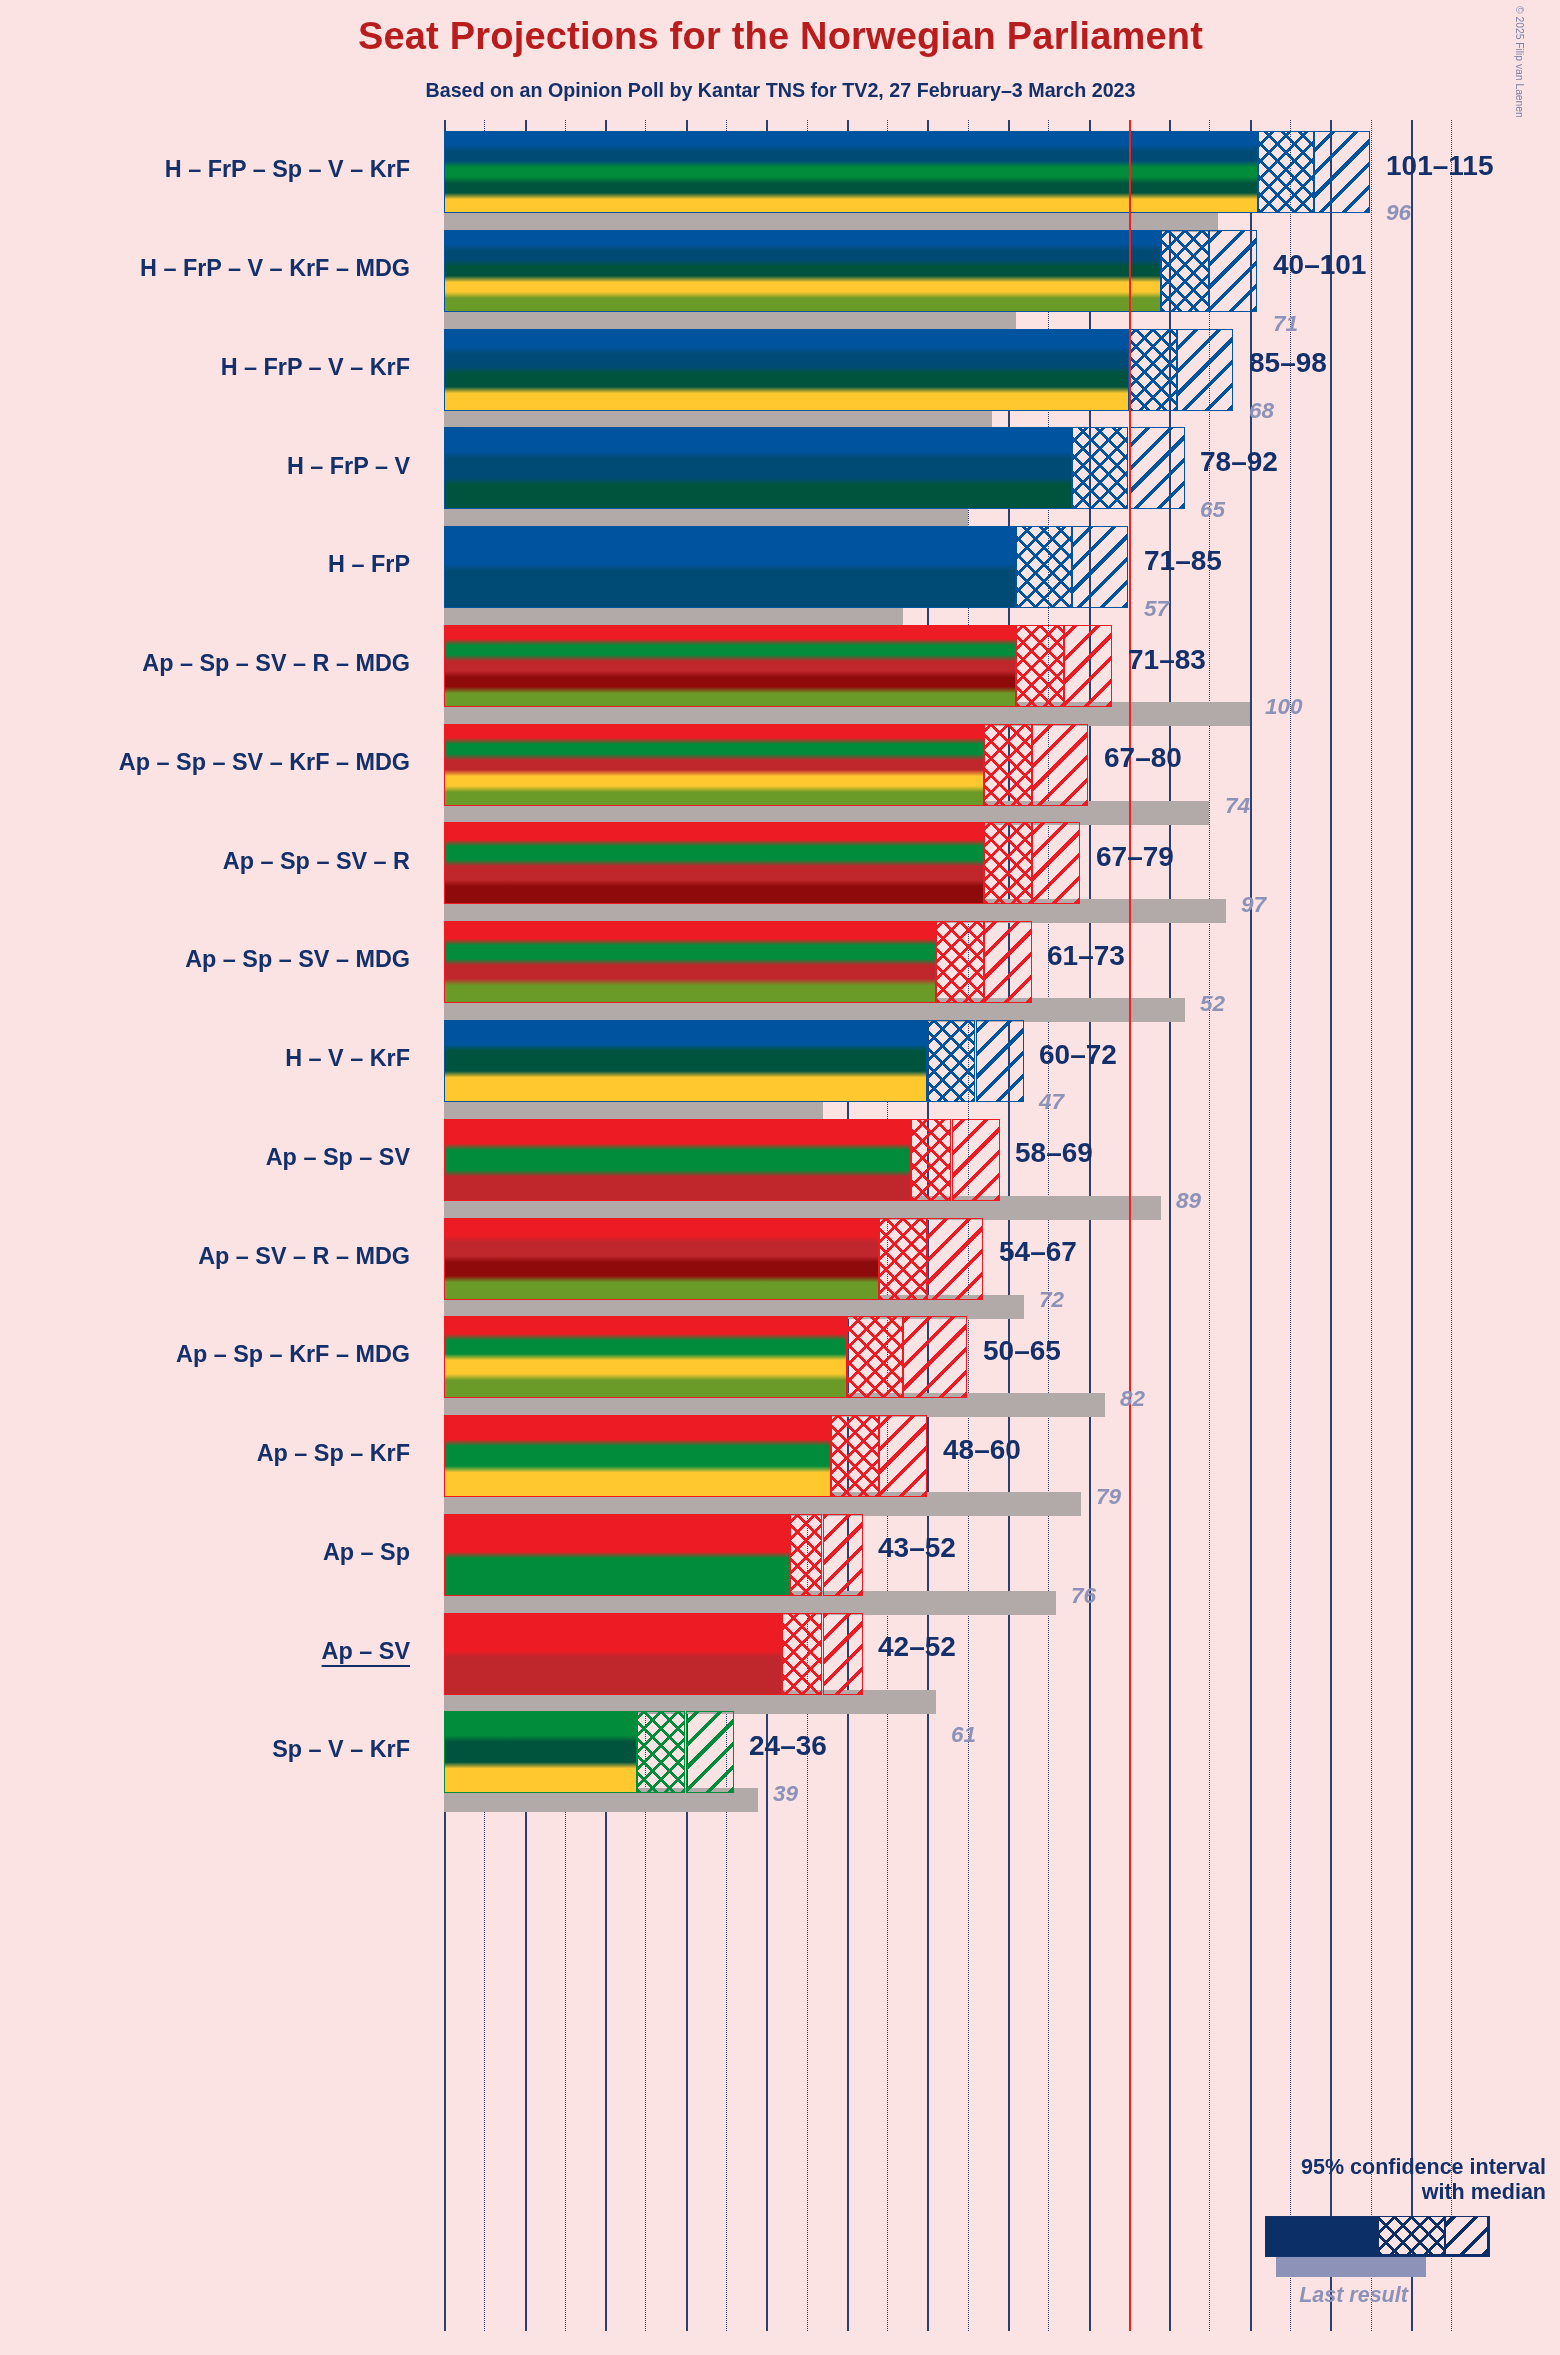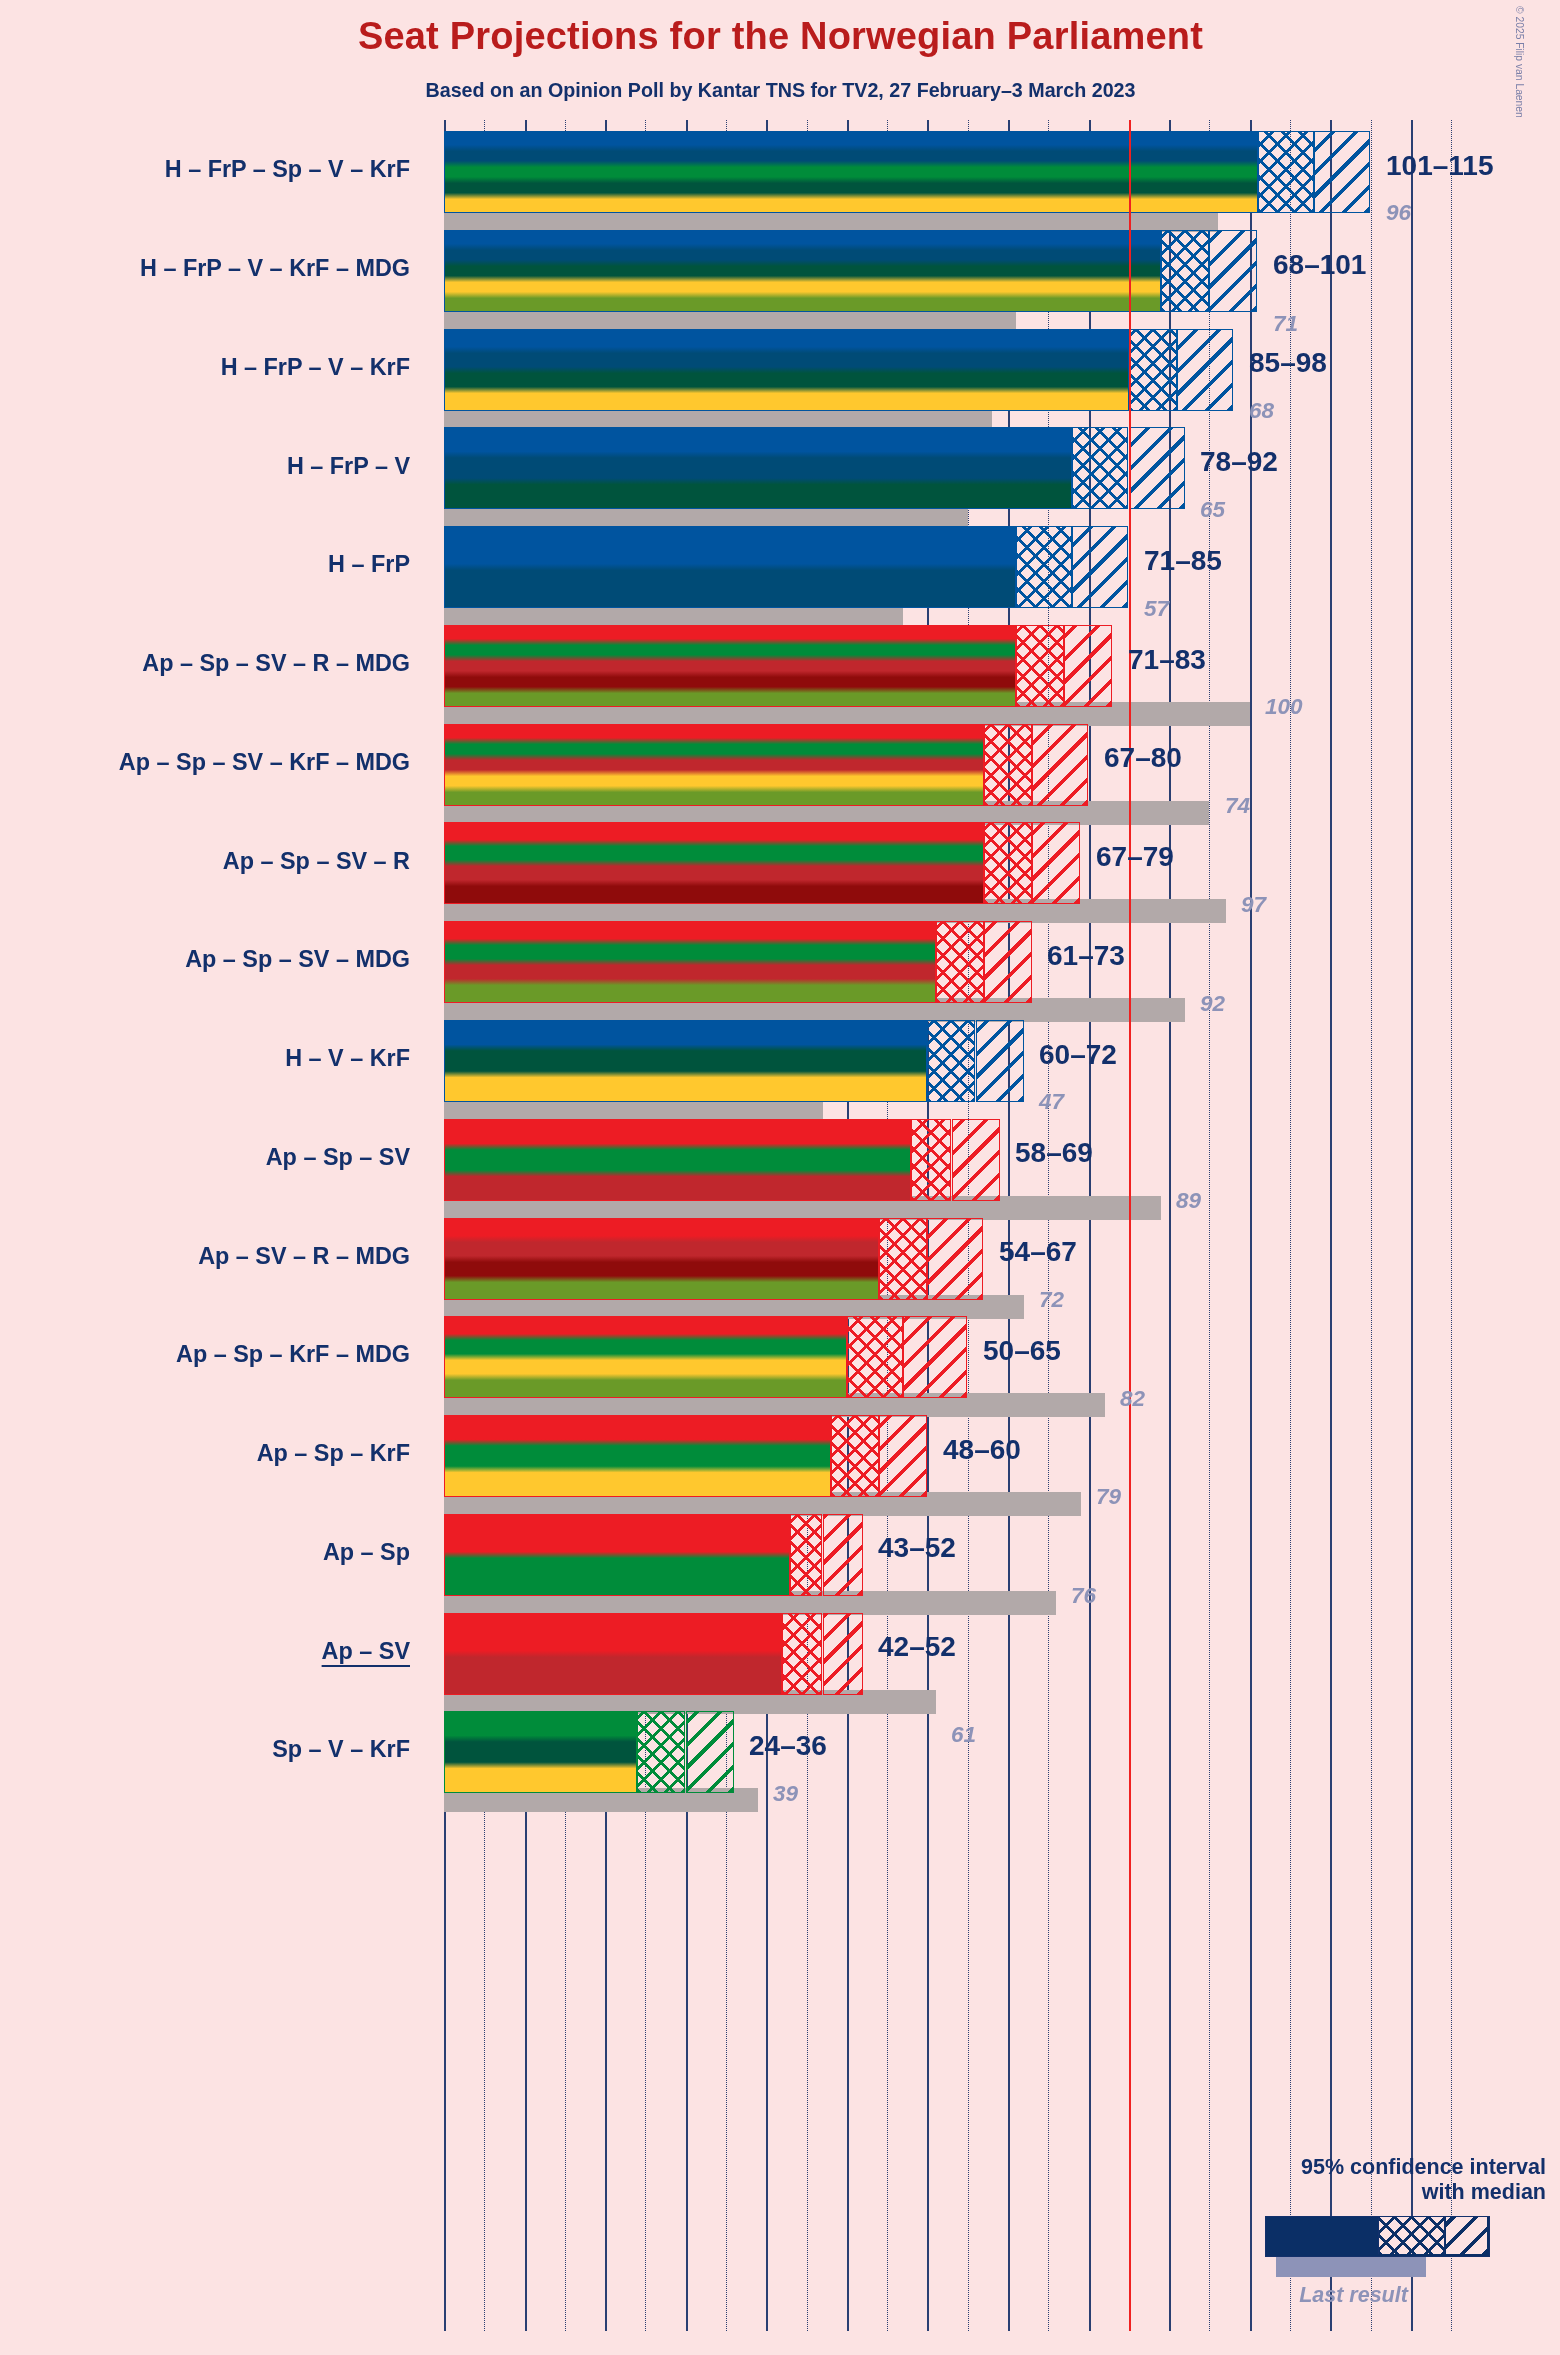--- a/index.html
+++ b/index.html
@@ -260,21 +260,21 @@
       <div class="legend-diag" id="legend-diag" style="background-image: repeating-linear-gradient(-45deg, rgb(11, 47, 102) 0px, rgb(11, 47, 102) 3.7px, transparent 3.7px, transparent 16px); background-color: rgb(252, 227, 227);"></div>
     </div>
     <div class="legend-last"></div>
     <div class="legend-lastlabel">Last result</div>
   </div>
 
 <div class="row-label" style="right: 1151px; top: 156px;">H – FrP – Sp – V – KrF</div>
     <div class="ci-label" style="left: 1386px; top: 150px;">101–115</div>
     <div class="last-label" style="left: 1386px; top: 200px;">96</div>
     <div class="row-label" style="right: 1151px; top: 255px;">H – FrP – V – KrF – MDG</div>
-    <div class="ci-label" style="left: 1273px; top: 249px;">68–101</div>
+    <div class="ci-label" style="left: 1273px; top: 249px;">40–101</div>
     <div class="last-label" style="left: 1273px; top: 299px; margin-top: 12px;">71</div>
     <div class="row-label" style="right: 1151px; top: 354px;">H – FrP – V – KrF</div>
     <div class="ci-label" style="left: 1249px; top: 347px;">85–98</div>
     <div class="last-label" style="left: 1249px; top: 398px;">68</div>
     <div class="row-label" style="right: 1151px; top: 453px;">H – FrP – V</div>
     <div class="ci-label" style="left: 1200px; top: 446px;">78–92</div>
     <div class="last-label" style="left: 1200px; top: 497px;">65</div>
     <div class="row-label" style="right: 1151px; top: 551px;">H – FrP</div>
     <div class="ci-label" style="left: 1144px; top: 545px;">71–85</div>
     <div class="last-label" style="left: 1144px; top: 596px;">57</div>
@@ -282,21 +282,21 @@
     <div class="ci-label" style="left: 1128px; top: 644px;">71–83</div>
     <div class="last-label" style="left: 1265px; top: 694px;">100</div>
     <div class="row-label" style="right: 1151px; top: 749px;">Ap – Sp – SV – KrF – MDG</div>
     <div class="ci-label" style="left: 1104px; top: 742px;">67–80</div>
     <div class="last-label" style="left: 1225px; top: 793px;">74</div>
     <div class="row-label" style="right: 1151px; top: 848px;">Ap – Sp – SV – R</div>
     <div class="ci-label" style="left: 1096px; top: 841px;">67–79</div>
     <div class="last-label" style="left: 1241px; top: 892px;">97</div>
     <div class="row-label" style="right: 1151px; top: 946px;">Ap – Sp – SV – MDG</div>
     <div class="ci-label" style="left: 1047px; top: 940px;">61–73</div>
-    <div class="last-label" style="left: 1200px; top: 991px;">92</div>
+    <div class="last-label" style="left: 1200px; top: 991px;">52</div>
     <div class="row-label" style="right: 1151px; top: 1045px;">H – V – KrF</div>
     <div class="ci-label" style="left: 1039px; top: 1039px;">60–72</div>
     <div class="last-label" style="left: 1039px; top: 1089px;">47</div>
     <div class="row-label" style="right: 1151px; top: 1144px; margin-left: 8px;">Ap – Sp – SV</div>
     <div class="ci-label" style="left: 1015px; top: 1137px;">58–69</div>
     <div class="last-label" style="left: 1176px; top: 1188px;">89</div>
     <div class="row-label" style="right: 1151px; top: 1243px;">Ap – SV – R – MDG</div>
     <div class="ci-label" style="left: 999px; top: 1236px;">54–67</div>
     <div class="last-label" style="left: 1039px; top: 1287px;">72</div>
     <div class="row-label" style="right: 1151px; top: 1341px;">Ap – Sp – KrF – MDG</div>

